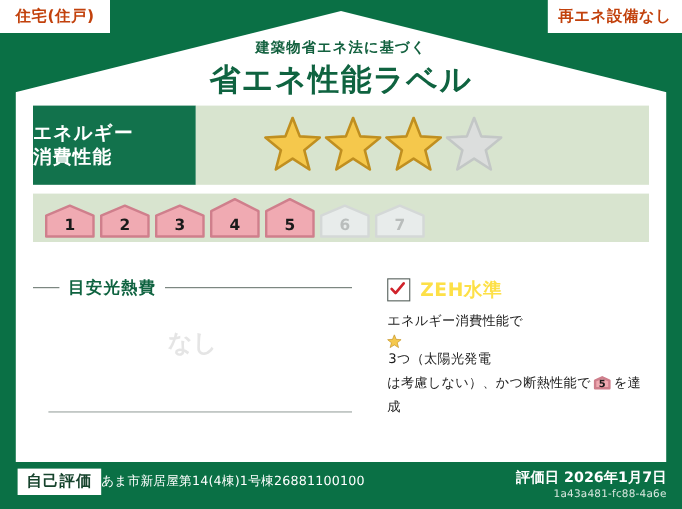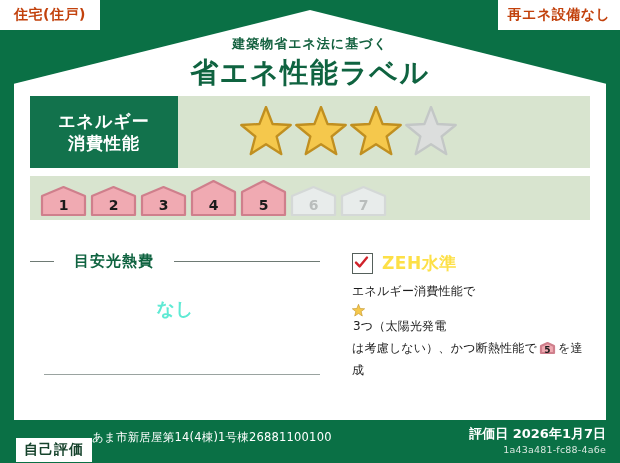--- a/index.html
+++ b/index.html
@@ -86,21 +86,21 @@
   }
   .perf-label {
     flex: 0 0 148px;
     background: #12724c;
     color: #ffffff;
     font-weight: bold;
     font-size: 17px;
     letter-spacing: 1px;
     display: flex;
     flex-direction: column;
-    align-items: center;
+    align-items: flex-start;
     justify-content: center;
     line-height: 1.3;
     text-align: center;
   }
   .perf-value {
     flex: 1 1 auto;
     background: #d8e4cf;
     display: flex;
     align-items: center;
   }
@@ -145,43 +145,43 @@
     z-index: 14;
     display: flex;
   }
   #lower-left { flex: 0 0 300px; position: relative; }
   #lower-right { flex: 1 1 auto; position: relative; padding-left: 22px; }
 
   
   #cost-heading {
     display: flex;
     align-items: center;
-    gap: 20px;
+    gap: 8px;
     width: 290px;
   }
   #cost-heading .rule {
     flex: 1 1 auto;
     height: 1px;
     background: #6e7a74;
   }
   #cost-heading .rule.short { flex: 0 0 24px; }
   #cost-heading-text {
     color: #0f6340;
     font-size: 15px;
     font-weight: bold;
     letter-spacing: 1px;
     white-space: nowrap;
   }
   #cost-value {
     margin-top: 26px;
     width: 290px;
     text-align: center;
-    font-size: 18px;
-    font-weight: bold;
-    color: #5eead4;
+    font-size: 22px;
+    font-weight: bold;
+    color: #e5e5e5;
   }
   #cost-underline {
     position: absolute;
     left: 14px;
     top: 122px;
     width: 276px;
     height: 1px;
     background: #9aa3a0;
   }
 
@@ -228,21 +228,20 @@
   #eval-badge {
     position: absolute;
     left: 16px;
     top: 5px;
     background: #ffffff;
     color: #16432c;
     font-size: 14px;
     font-weight: bold;
     letter-spacing: 1px;
     padding: 3px 8px;
-    margin-top: 12px;
   }
   #building-name {
     position: absolute;
     left: 92px;
     top: 9px;
     color: #ffffff;
     font-size: 11.5px;
     letter-spacing: 0.2px;
   }
   #eval-date {

